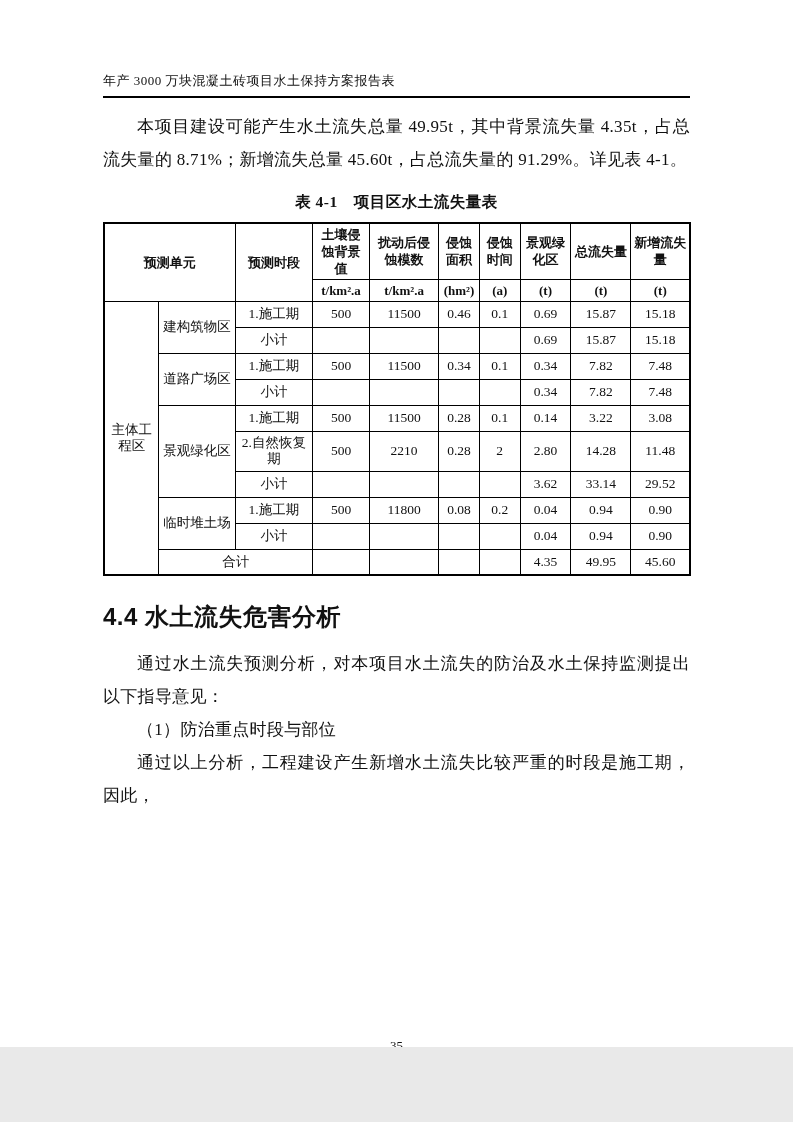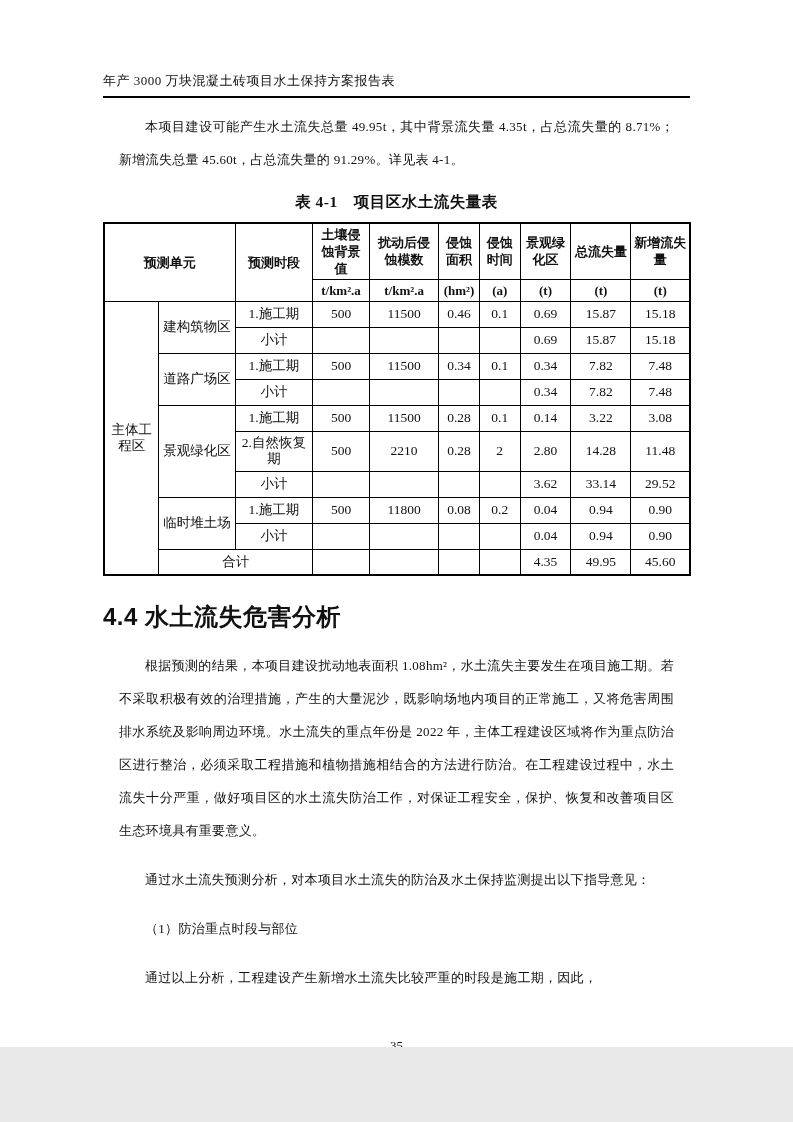--- a/index.html
+++ b/index.html
@@ -19,34 +19,34 @@
     padding-top: 72px;
   }
   .doc-header-inner {
     border-bottom: 2px solid #000;
     padding-bottom: 6px;
     font-size: 13px;
     letter-spacing: 0.5px;
   }
   
   .para {
-    font-size: 13px;
+    font-size: 17px;
     line-height: 33px;
     text-align: justify;
     text-indent: 2em;
-    margin: 16px;
+    margin: 0;
     letter-spacing: 0.3px;
   }
   .intro { margin-top: 12px; }
   
   .table-title {
     text-align: center;
     font-weight: bold;
     font-size: 15.5px;
-    margin-top: 9px;
+    margin-top: 16px;
     margin-bottom: 9px;
     letter-spacing: 0.5px;
   }
   
   table.erosion {
     border-collapse: collapse;
     table-layout: fixed;
     width: 588px;
     border: 2px solid #000;
   }
@@ -241,21 +241,20 @@
         <td></td>
         <td></td>
         <td>4.35</td>
         <td>49.95</td>
         <td>45.60</td>
       </tr>
     </tbody>
   </table>
 
   <h2 class="section-heading">4.4 水土流失危害分析</h2>
-  <p class="para">根据预测的结果，本项目建设扰动地表面积 1.08hm²，水土流失主要发生在项目施工期。若不采取积极有效的治理措施，产生的大量泥沙，既影响场地内项目的正常施工，又将危害周围排水系统及影响周边环境。水土流失的重点年份是 2022 年，主体工程建设区域将作为重点防治区进行整治，必须采取工程措施和植物措施相结合的方法进行防治。在工程建设过程中，水土流失十分严重，做好项目区的水土流失防治工作，对保证工程安全，保护、恢复和改善项目区生态环境具有重要意义。</p>
 
   <p class="para">通过水土流失预测分析，对本项目水土流失的防治及水土保持监测提出以下指导意见：</p>
   <p class="para">（1）防治重点时段与部位</p>
   <p class="para">通过以上分析，工程建设产生新增水土流失比较严重的时段是施工期，因此，</p>
 
   <div class="page-number">35</div>
 
 </div>
 
 </body></html>

